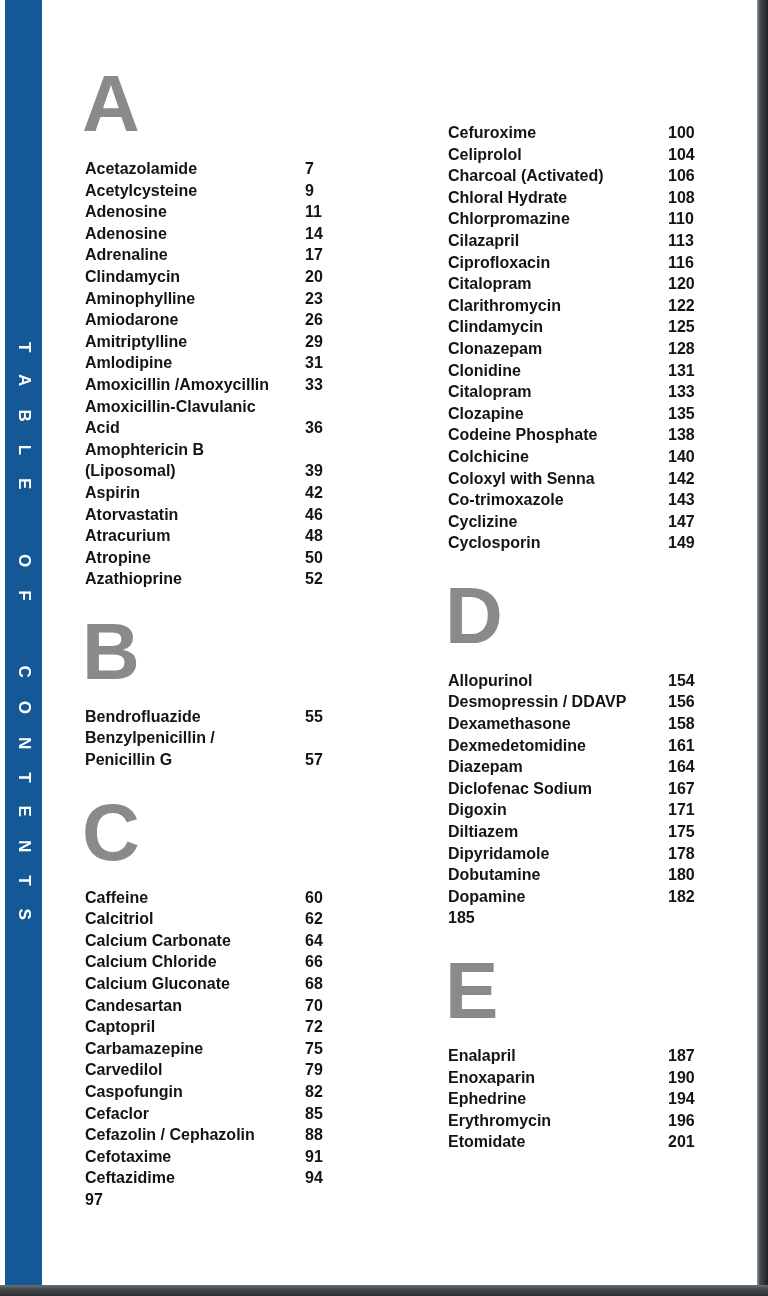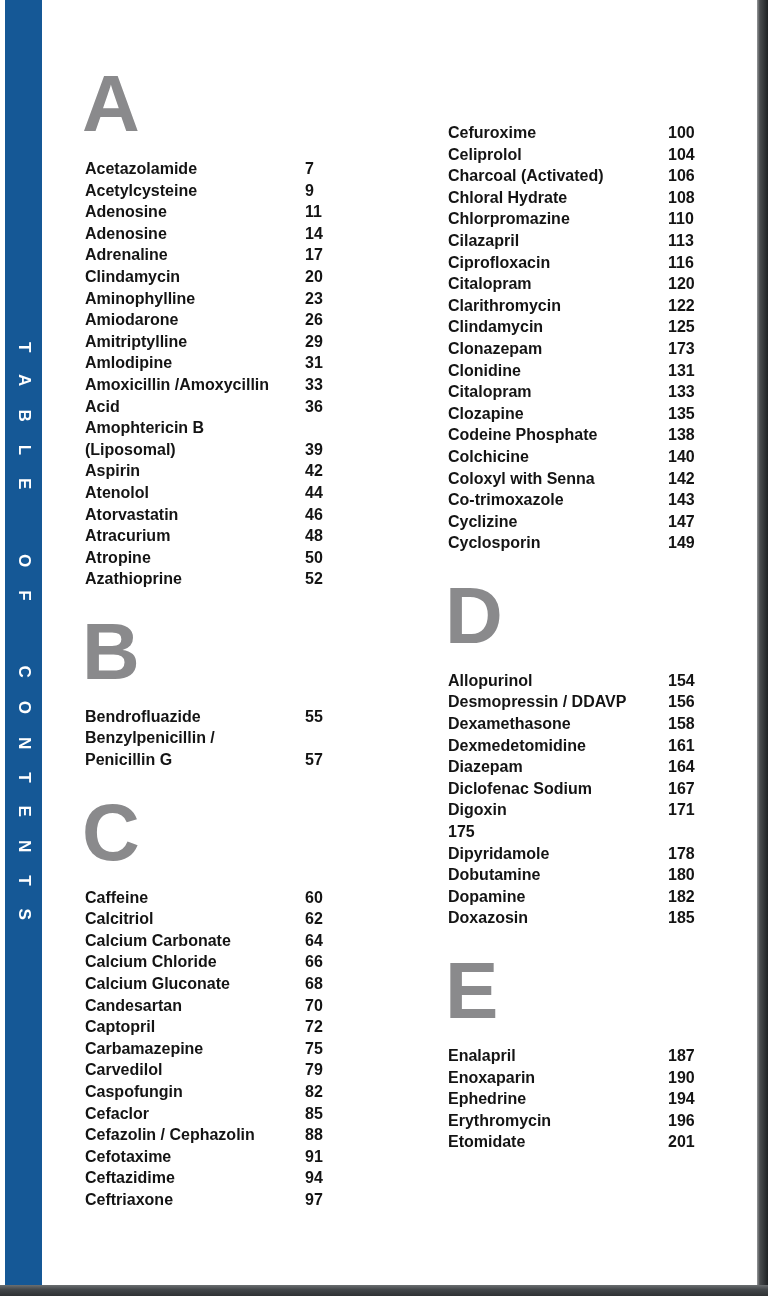--- a/index.html
+++ b/index.html
@@ -126,39 +126,38 @@
         </div>
         <div class="row">
           <span class="name">Amlodipine</span>
           <span class="page">31</span>
         </div>
         <div class="row">
           <span class="name">Amoxicillin /Amoxycillin</span>
           <span class="page">33</span>
         </div>
         <div class="row">
+          <span class="name">Amoxicillin-Clavulanic</span>
+        </div>
+        <div class="row">
           <span class="name">Acid</span>
           <span class="page">36</span>
         </div>
         <div class="row">
           <span class="name">Amophtericin B</span>
         </div>
         <div class="row">
           <span class="name">(Liposomal)</span>
           <span class="page">39</span>
         </div>
         <div class="row">
           <span class="name">Aspirin</span>
           <span class="page">42</span>
         </div>
         <div class="row">
-          <span class="name">Atenolol</span>
-          <span class="page">44</span>
-        </div>
-        <div class="row">
           <span class="name">Atorvastatin</span>
           <span class="page">46</span>
         </div>
         <div class="row">
           <span class="name">Atracurium</span>
           <span class="page">48</span>
         </div>
         <div class="row">
           <span class="name">Atropine</span>
           <span class="page">50</span>
@@ -234,21 +233,20 @@
         </div>
         <div class="row">
           <span class="name">Cefotaxime</span>
           <span class="page">91</span>
         </div>
         <div class="row">
           <span class="name">Ceftazidime</span>
           <span class="page">94</span>
         </div>
         <div class="row">
-          <span class="name">Ceftriaxone</span>
           <span class="page">97</span>
         </div>
       </div>
     </div>
 
   <div class="col col-right">
       <div class="section">
         <div class="row">
           <span class="name">Cefuroxime</span>
           <span class="page">100</span>
@@ -284,21 +282,21 @@
         <div class="row">
           <span class="name">Clarithromycin</span>
           <span class="page">122</span>
         </div>
         <div class="row">
           <span class="name">Clindamycin</span>
           <span class="page">125</span>
         </div>
         <div class="row">
           <span class="name">Clonazepam</span>
-          <span class="page">173</span>
+          <span class="page">128</span>
         </div>
         <div class="row">
           <span class="name">Clonidine</span>
           <span class="page">131</span>
         </div>
         <div class="row">
           <span class="name">Citalopram</span>
           <span class="page">133</span>
         </div>
         <div class="row">
@@ -354,36 +352,36 @@
         </div>
         <div class="row">
           <span class="name">Diclofenac Sodium</span>
           <span class="page">167</span>
         </div>
         <div class="row">
           <span class="name">Digoxin</span>
           <span class="page">171</span>
         </div>
         <div class="row">
+          <span class="name">Diltiazem</span>
           <span class="page">175</span>
         </div>
         <div class="row">
           <span class="name">Dipyridamole</span>
           <span class="page">178</span>
         </div>
         <div class="row">
           <span class="name">Dobutamine</span>
           <span class="page">180</span>
         </div>
         <div class="row">
           <span class="name">Dopamine</span>
           <span class="page">182</span>
         </div>
         <div class="row">
-          <span class="name">Doxazosin</span>
           <span class="page">185</span>
         </div>
       </div>
       <div class="section">
         <div class="letter">E</div>
         <div class="row">
           <span class="name">Enalapril</span>
           <span class="page">187</span>
         </div>
         <div class="row">

